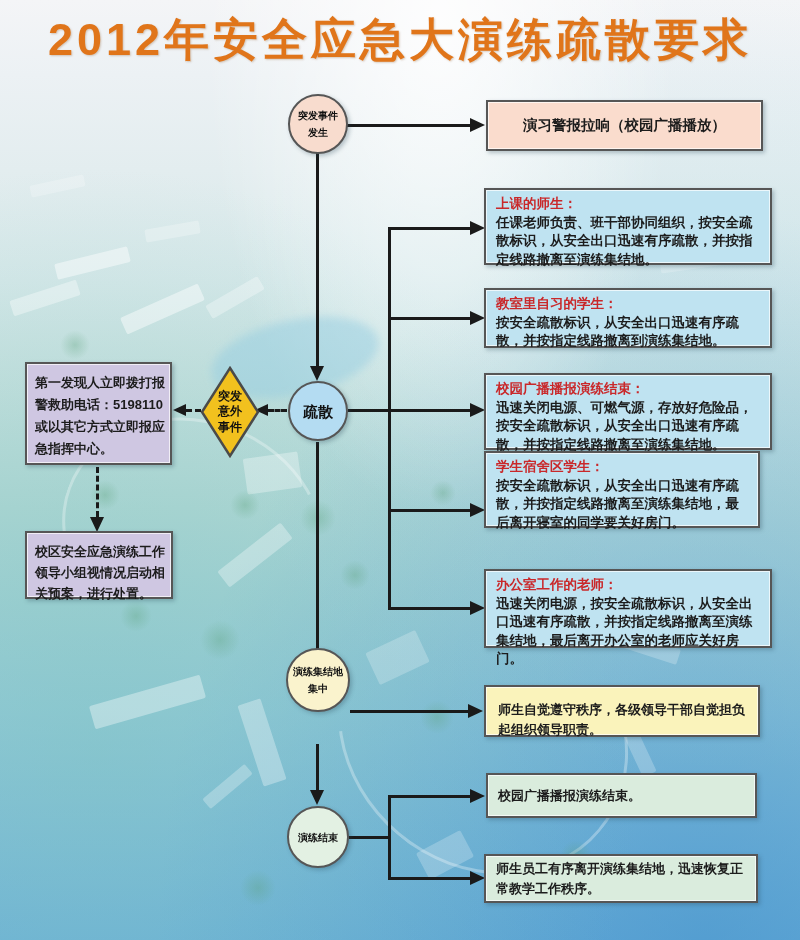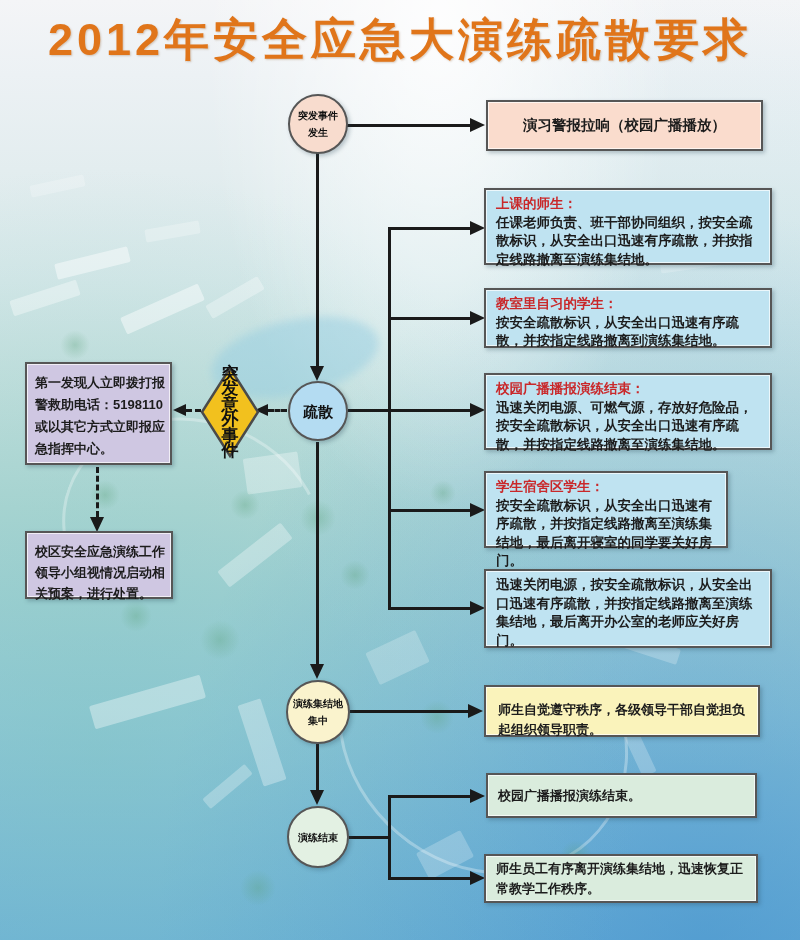--- a/index.html
+++ b/index.html
@@ -35,26 +35,26 @@
   .blue .hd{display:block;color:#c9282a;}
   .purple{background:#cfc7e2;padding:8px 5px 8px 8px;font-size:13px;line-height:22px;}
   .gold{background:#faf3bb;padding:13px 12px;font-size:13px;line-height:20px;}
   .greenb{background:#daecdd;padding:6px 10px;font-size:13px;line-height:20px;display:flex;align-items:center;}
   .circle{position:absolute;box-sizing:border-box;border-radius:50%;border:2.5px solid #565656;
     display:flex;align-items:center;justify-content:center;text-align:center;
     font-weight:bold;color:#111;font-size:10px;line-height:17px;
     box-shadow:2px 2px 4px rgba(40,70,85,.30);}
   .dmw{position:absolute;left:199px;top:365px;width:62px;height:94px;}
   .dmtxt{position:absolute;left:199px;top:365px;width:62px;height:94px;display:flex;align-items:center;justify-content:center;
-    text-align:center;font-weight:bold;font-size:17px;line-height:15.5px;color:#111;}
+    text-align:center;font-weight:bold;font-size:12px;line-height:15.5px;color:#111;}
   .dmtxt span{display:block;width:30px;}
   .c-start{left:288px;top:94px;width:60px;height:60px;background:#f8dcce;}
   .c-start span{width:46px;}
   .c-evac{left:288px;top:381px;width:60px;height:60px;background:#b4dcf2;font-size:15px;}
-  .c-asm{left:286px;top:680px;width:64px;height:64px;background:#faf3cd;}
+  .c-asm{left:286px;top:648px;width:64px;height:64px;background:#faf3cd;}
   .c-asm span{width:56px;}
   .c-end{left:287px;top:806px;width:62px;height:62px;background:#e3f1e3;}
   .c-end span{width:58px;}
 </style>
 </head>
 <body>
 
 <div class="poster">
 
   <div class="bgfx"></div>
@@ -169,25 +169,26 @@
     <span>任课老师负责、班干部协同组织，按安全疏散标识，从安全出口迅速有序疏散，并按指定线路撤离至演练集结地。</span>
   </div>
   <div class="box blue" style="left:484px;top:288px;width:288px;height:60px;">
     <span class="hd">教室里自习的学生：</span>
     <span>按安全疏散标识，从安全出口迅速有序疏散，并按指定线路撤离到演练集结地。</span>
   </div>
   <div class="box blue" style="left:484px;top:373px;width:288px;height:77px;">
     <span class="hd">校园广播播报演练结束：</span>
     <span>迅速关闭电源、可燃气源，存放好危险品，按安全疏散标识，从安全出口迅速有序疏散，并按指定线路撤离至演练集结地。</span>
   </div>
-  <div class="box blue" style="left:484px;top:471px;width:244px;height:77px;">
+  <div class="box blue" style="left:484px;top:451px;width:276px;height:77px;">
     <span class="hd">学生宿舍区学生：</span>
     <span>按安全疏散标识，从安全出口迅速有序疏散，并按指定线路撤离至演练集结地，最后离开寝室的同学要关好房门。</span>
   </div>
   <div class="box blue" style="left:484px;top:569px;width:288px;height:79px;">
+    <span class="hd">办公室工作的老师：</span>
     <span>迅速关闭电源，按安全疏散标识，从安全出口迅速有序疏散，并按指定线路撤离至演练集结地，最后离开办公室的老师应关好房门。</span>
   </div>
 
   <div class="circle c-asm">
     <span>演练集结地集中</span>
   </div>
 
   <div class="box gold" style="left:484px;top:685px;width:276px;height:52px;">
     <span>师生自觉遵守秩序，各级领导干部自觉担负起组织领导职责。</span>
   </div>

